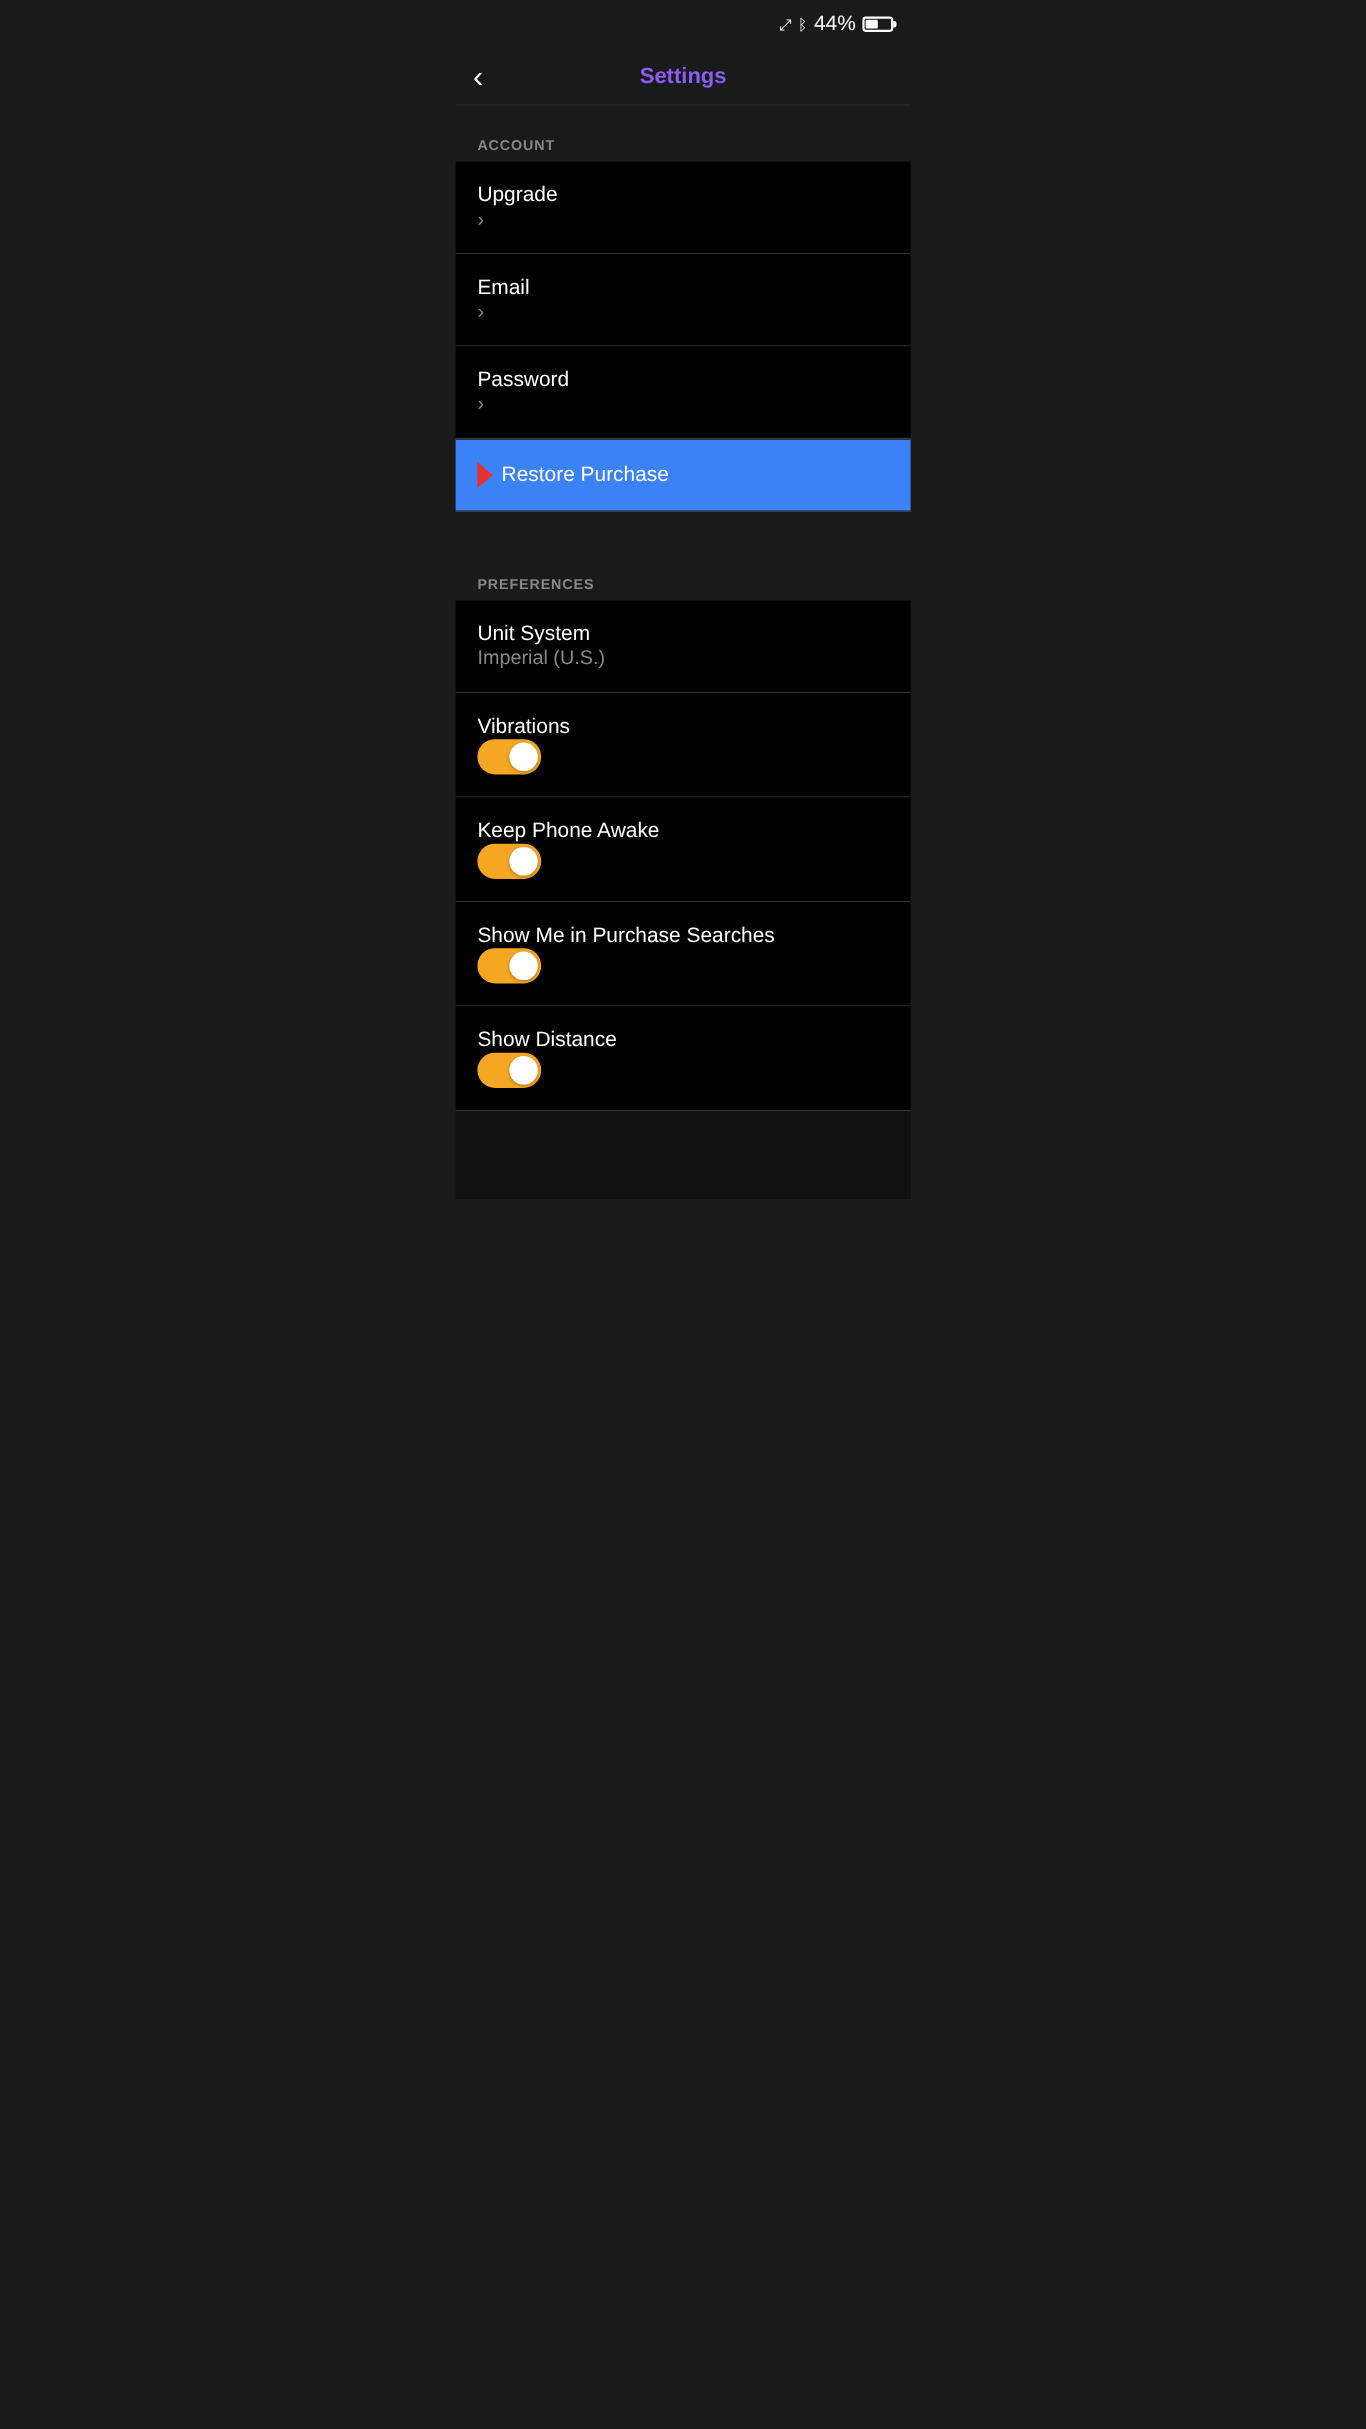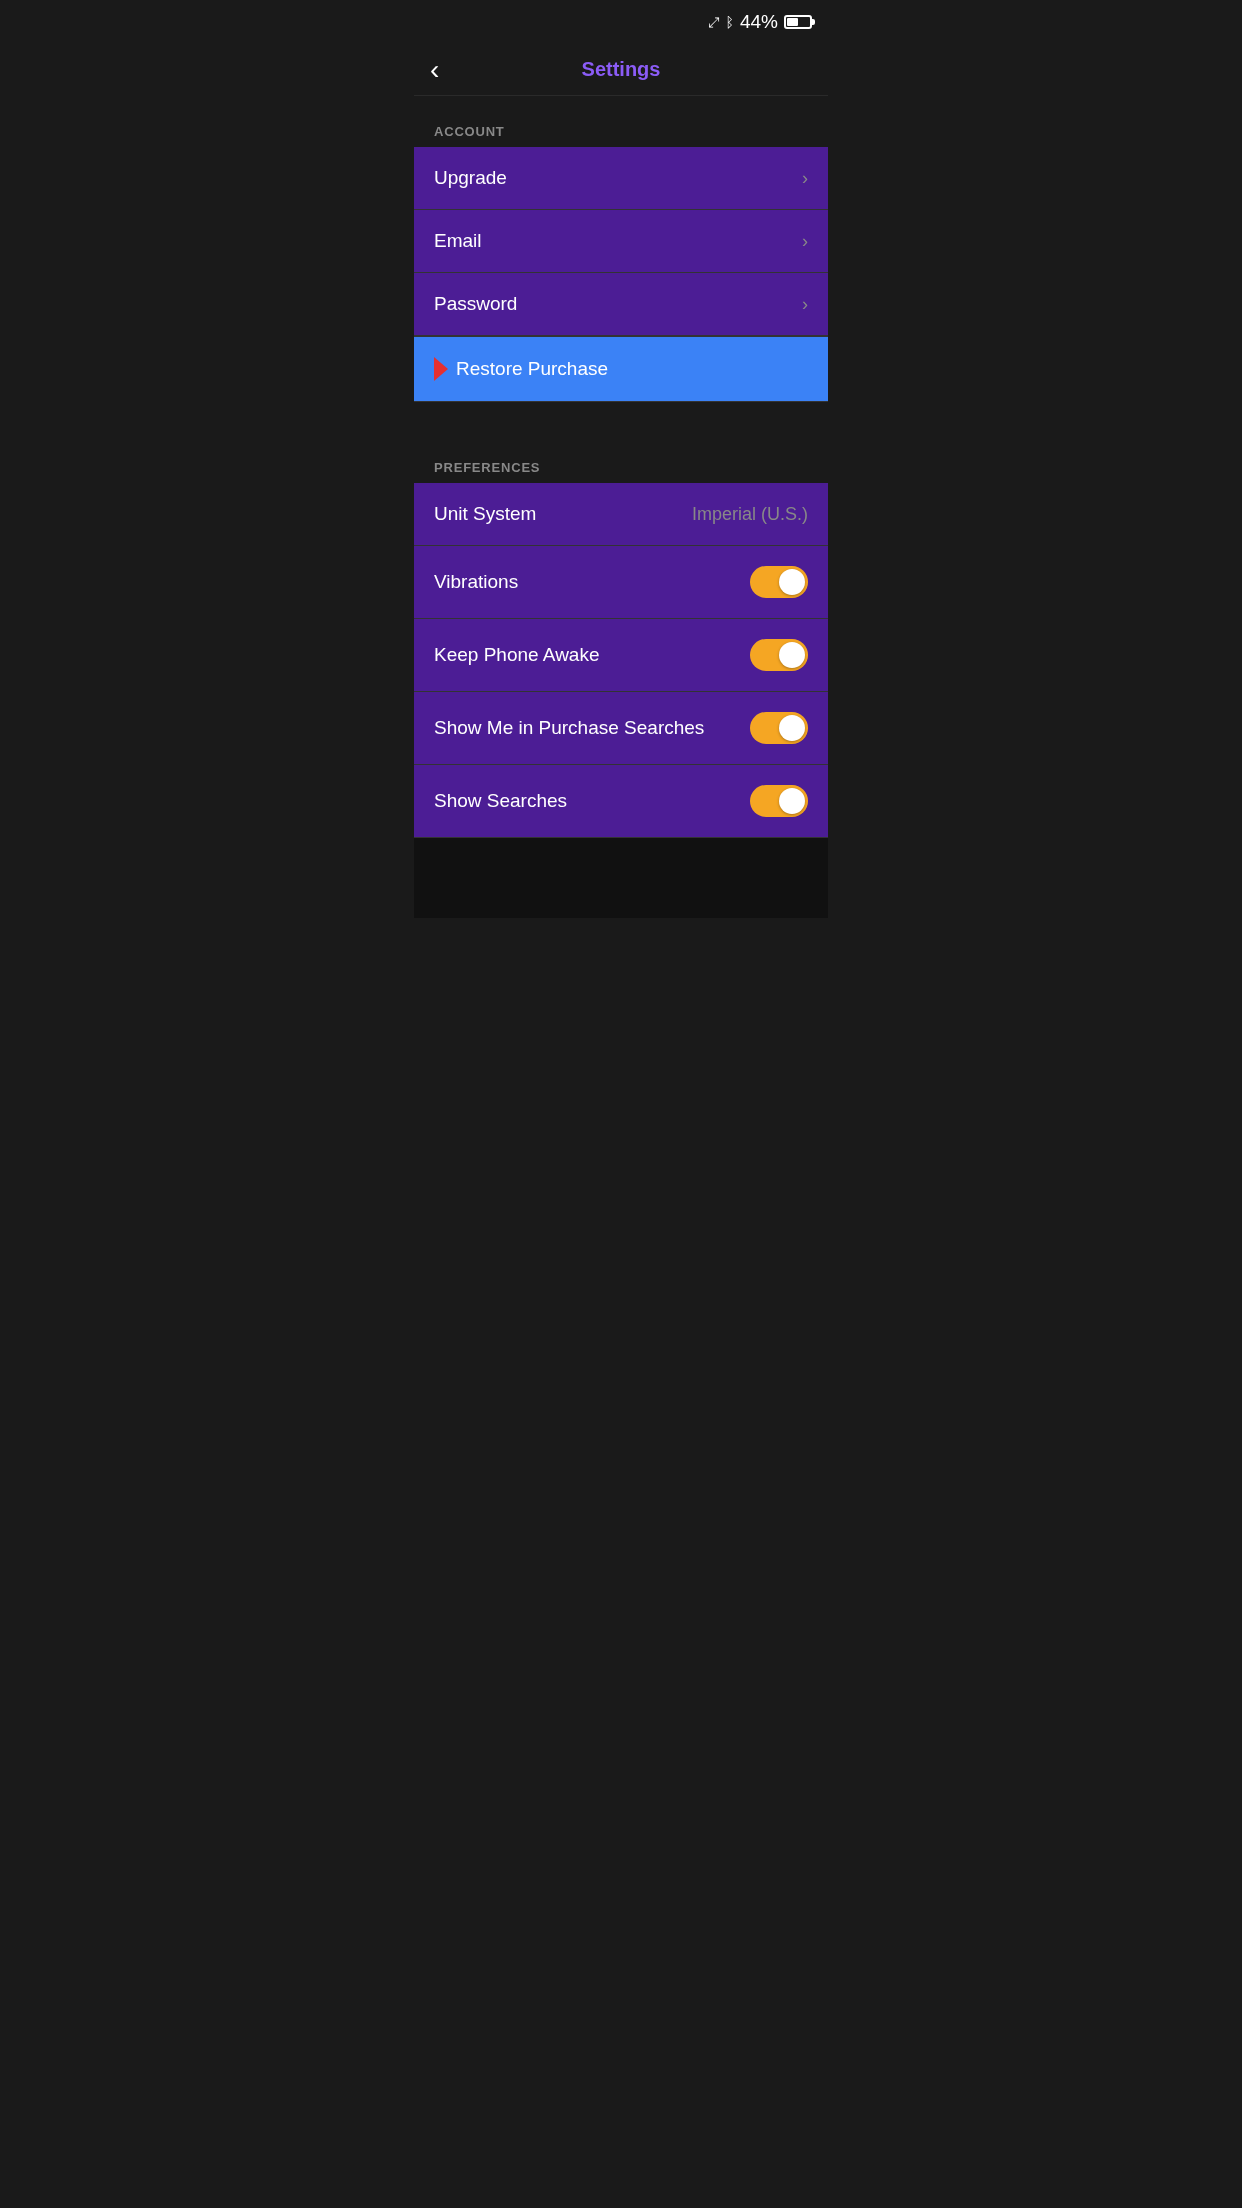--- a/index.html
+++ b/index.html
@@ -101,29 +101,30 @@
       font-size: 13px;
       color: #888888;
       font-weight: 600;
       letter-spacing: 0.8px;
       padding: 0 20px 8px 20px;
       text-transform: uppercase;
     }
 
     
     .list-item {
-      background-color: #4c1d95;
-      display: flex;
-      align-items: center;
+      background-color: #000000;
+      display: flex;
+      align-items: flex-start;
       justify-content: space-between;
       padding: 20px 20px;
       border-bottom: 1px solid #333333;
       min-height: 62px;
       cursor: pointer;
       position: relative;
+      flex-direction: column;
     }
 
     .list-item:first-child {
       border-top: 1px solid #333333;
     }
 
     .list-item-label {
       font-size: 19px;
       color: #ffffff;
       font-weight: 400;
@@ -293,21 +294,21 @@
 
   <div class="list-item">
     <span class="list-item-label">Show Me in Purchase Searches</span>
     <label class="toggle">
       <input type="checkbox" checked="" style="">
       <span class="toggle-slider"></span>
     </label>
   </div>
 
   <div class="list-item">
-    <span class="list-item-label">Show Searches</span>
+    <span class="list-item-label">Show Distance</span>
     <label class="toggle">
       <input type="checkbox" checked="" style="">
       <span class="toggle-slider"></span>
     </label>
   </div>
 </div>
 
 <div class="bottom-area"></div>
 
 </body></html>

